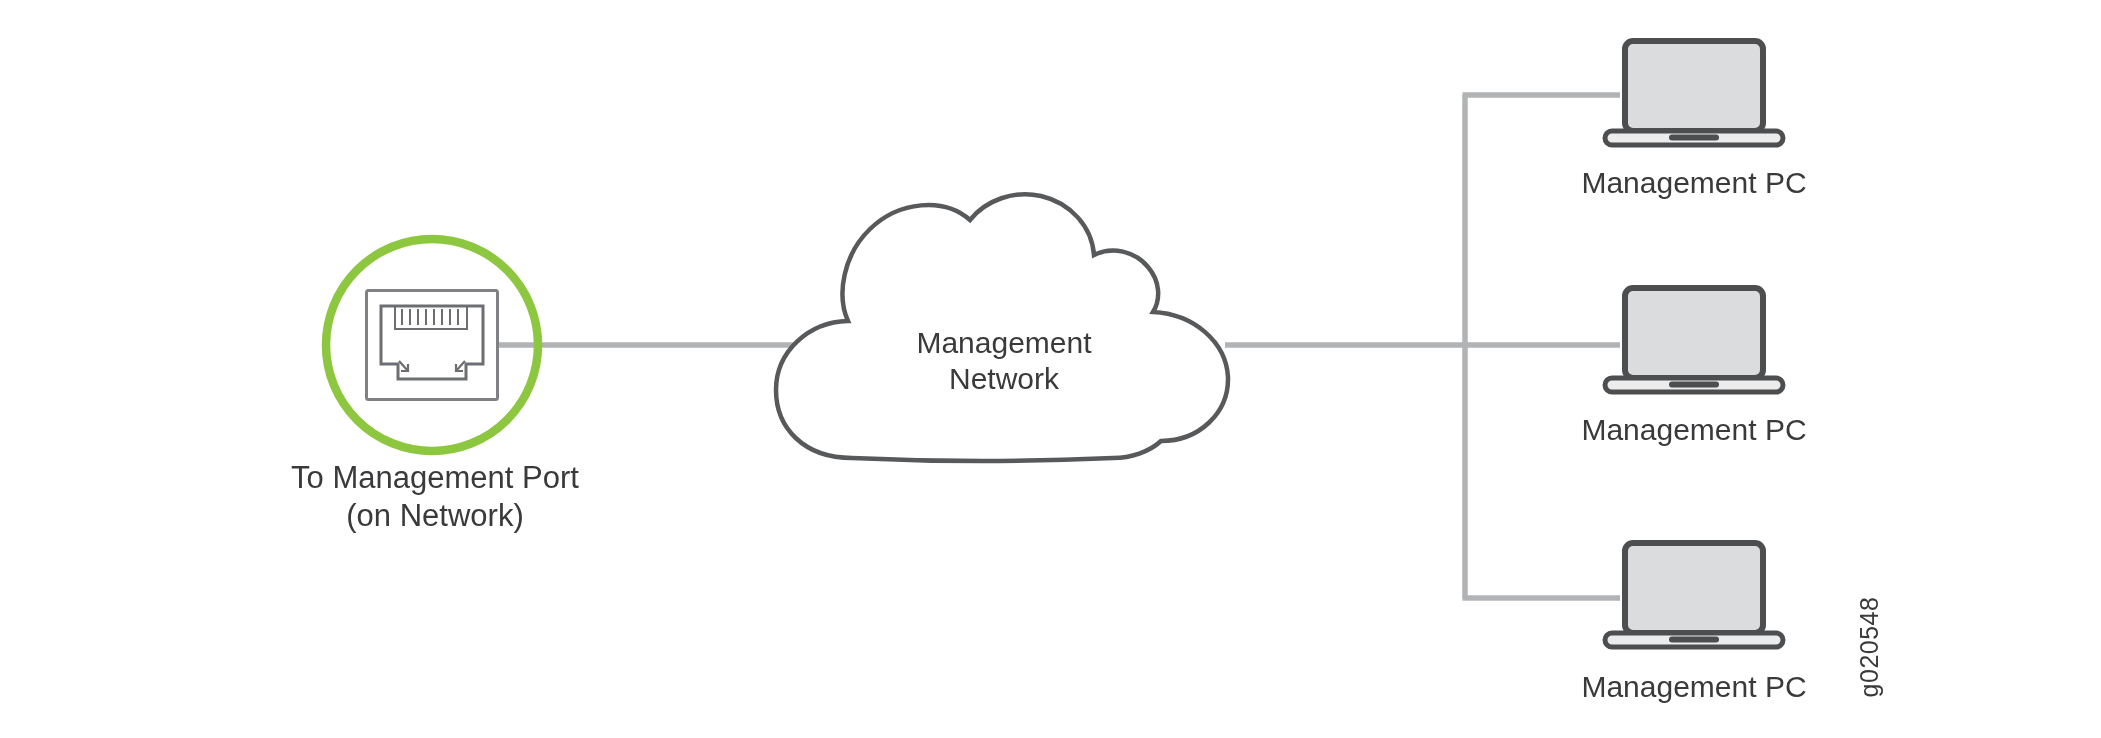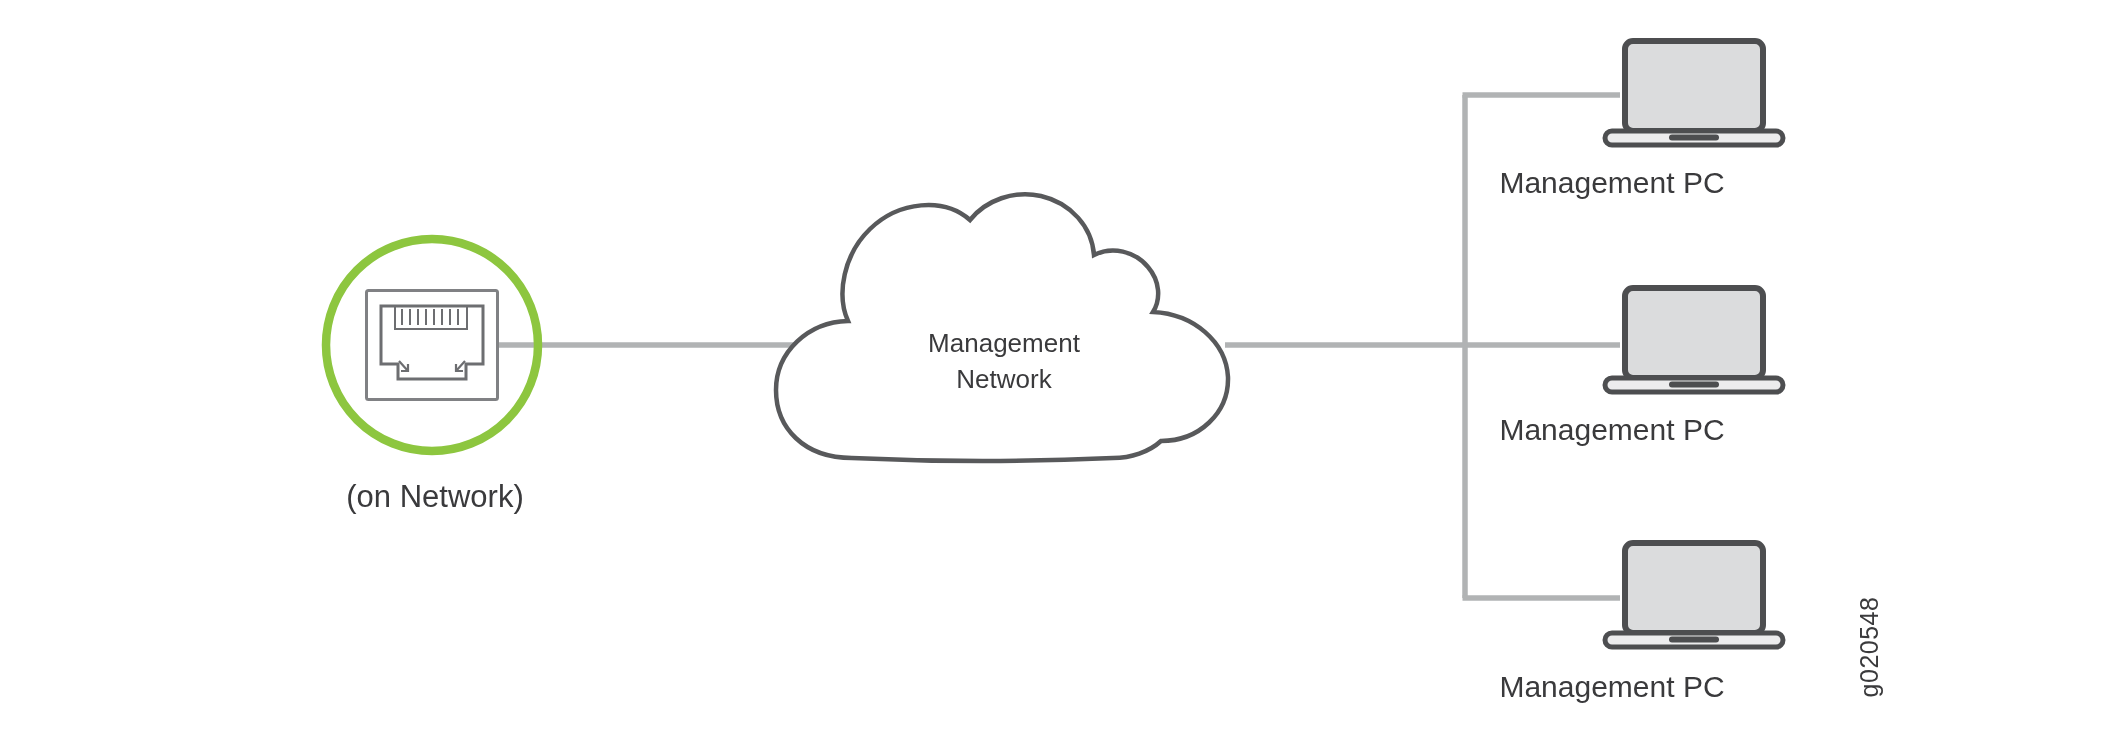--- a/index.html
+++ b/index.html
@@ -31,25 +31,25 @@
   .label .line { display: block; }
   .port-label {
     left: 435px;
     top: 497px;
     font-size: 31px;
     line-height: 38px;
   }
   .cloud-label {
     left: 1004px;
     top: 361px;
-    font-size: 26px;
+    font-size: 30px;
     line-height: 36px;
   }
   .pc-label {
-    left: 1612px;
+    left: 1694px;
     font-size: 30px;
   }
   .pc-label-1 { top: 183px; }
   .pc-label-2 { top: 430px; }
   .pc-label-3 { top: 687px; }
   .figure-id {
     left: 1869px;
     top: 647px;
     font-size: 25px;
     transform: translate(-50%, -50%) rotate(-90deg);
@@ -103,20 +103,21 @@
              C 1229 413, 1199 441, 1161 441
              C 1149 452, 1131 458, 1113 458
              C 1026 462, 939 462, 852 458 Z" fill="#ffffff" stroke="#58595b" stroke-width="4.5"></path>
 
     <use href="#laptop-def" transform="translate(1622,38)"></use>
     <use href="#laptop-def" transform="translate(1622,285)"></use>
     <use href="#laptop-def" transform="translate(1622,540)"></use>
   </svg>
 
   <div class="label port-label">
+    <span class="line">To Management Port</span>
     <span class="line">(on Network)</span>
   </div>
 
   <div class="label cloud-label">
     <span class="line">Management</span>
     <span class="line">Network</span>
   </div>
 
   <div class="label pc-label pc-label-1">Management PC</div>
   <div class="label pc-label pc-label-2">Management PC</div>

